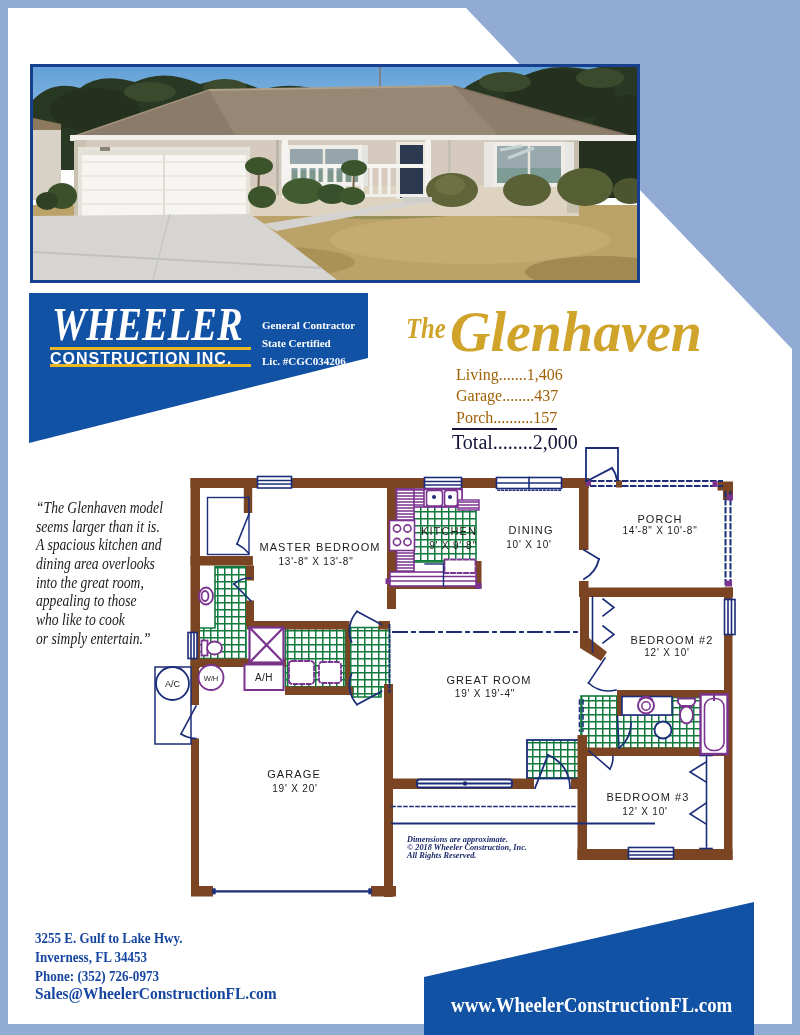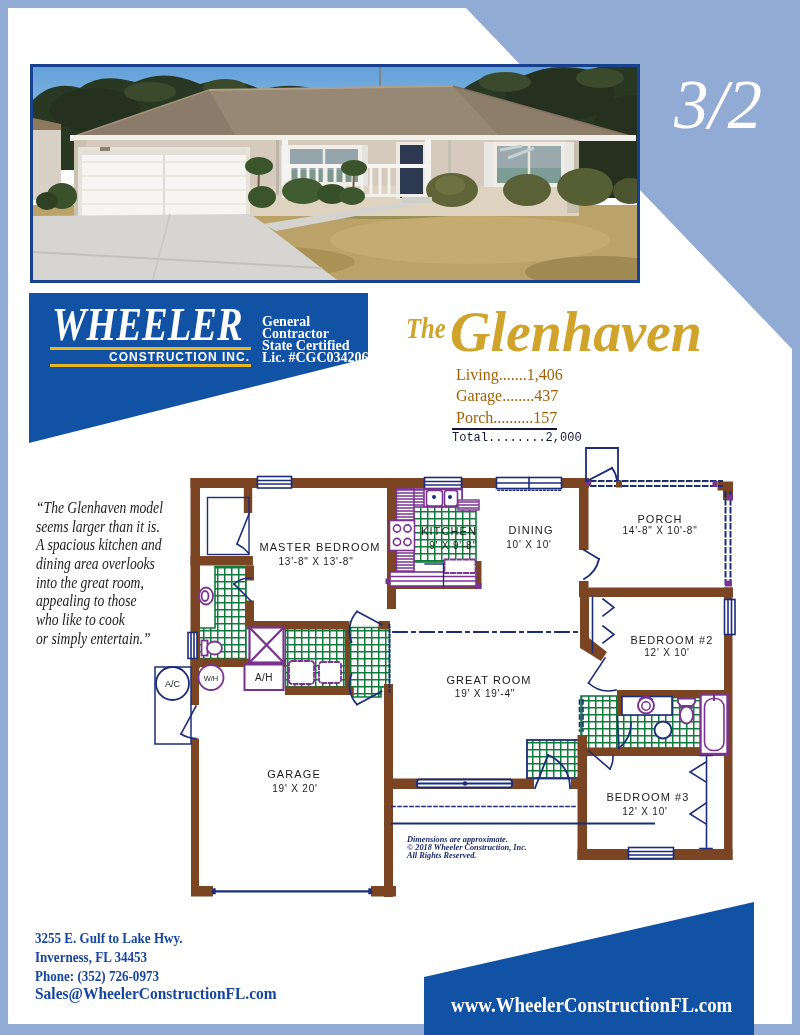--- a/index.html
+++ b/index.html
@@ -156,40 +156,39 @@
     <line x1="33" y1="252" x2="322" y2="268" stroke="#c2c1bd" stroke-width="2"></line>
     <line x1="170" y1="214" x2="152" y2="283" stroke="#c8c7c3" stroke-width="1.5"></line>
 
     <polygon points="263,224 402,202 430,202 276,231" fill="#d4d3cf"></polygon>
     <rect x="402" y="197" width="30" height="6" fill="#cfcec9"></rect>
   </g>
 
   <rect x="31.5" y="65.5" width="607" height="216" fill="none" stroke="#17418f" stroke-width="3"></rect>
 </svg>
 
-<div class="abs" style="left:658px;top:71px;width:120px;text-align:center;font-family:'Liberation Serif',serif;font-style:italic;font-size:69px;line-height:1;color:#ffffff;">3/2</div>
 
 <div class="abs" style="left:52px;top:301px;font-family:'Liberation Serif',serif;font-style:italic;font-weight:bold;font-size:47px;line-height:1;color:#ffffff;transform:scaleX(0.82);transform-origin:0 0;white-space:nowrap;">WHEELER</div>
 
 <div class="abs" style="left:50px;top:347px;width:201px;height:2.6px;background:#e8b622;"></div>
 
-<div class="abs" style="left:50px;top:350px;width:200px;text-align:right;font-family:'Liberation Sans',sans-serif;font-weight:bold;font-size:12px;letter-spacing:1px;color:#ffffff;">CONSTRUCTION INC.</div>
+<div class="abs" style="left:50px;top:350px;width:200px;text-align:left;font-family:'Liberation Sans',sans-serif;font-weight:bold;font-size:16px;letter-spacing:1px;color:#ffffff;">CONSTRUCTION INC.</div>
 
 <div class="abs" style="left:50px;top:364px;width:201px;height:2.6px;background:#e8b622;"></div>
 
-<div class="abs" style="left:262px;top:316px;width:110px;font-family:'Liberation Serif',serif;font-weight:bold;font-size:14px;line-height:12px;color:#ffffff;">General Contractor<br>State Certified<br>Lic. #CGC034206</div>
+<div class="abs" style="left:262px;top:316px;width:110px;font-family:'Liberation Serif',serif;font-weight:bold;font-size:11px;line-height:18px;color:#ffffff;">General Contractor<br>State Certified<br>Lic. #CGC034206</div>
 
 <div class="abs" style="left:406px;top:313px;font-family:'Liberation Serif',serif;font-style:italic;font-weight:bold;color:#d0a32b;font-size:30px;line-height:1;transform:scaleX(0.82);transform-origin:0 0;">The</div>
 <div class="abs" style="left:450px;top:304px;font-family:'Liberation Serif',serif;font-style:italic;font-weight:bold;color:#d0a32b;font-size:56px;line-height:1;">Glenhaven</div>
 
 <div class="abs" style="left:456px;top:364px;font-family:'Liberation Serif',serif;font-size:16px;color:#a16207;line-height:21.3px;">Living.......1,406<br>Garage........437<br>Porch..........157</div>
 
 <div class="abs" style="left:452px;top:428px;width:105px;height:1.6px;background:#15153a;"></div>
 
-<div class="abs" style="left:452px;top:432px;font-family:Liberation Mono, monospace;font-size:12px;line-height:1;color:#15153a;">Total........2,000</div>
+<div class="abs" style="left:452px;top:432px;font-family:Liberation Serif, serif;font-size:20px;line-height:1;color:#15153a;">Total........2,000</div>
 
 <div class="abs" style="left:36px;top:499px;font-family:'Liberation Serif',serif;font-style:italic;font-size:16px;color:#1a1a1a;line-height:18.65px;transform:scaleX(0.85);transform-origin:0 0;white-space:nowrap;">“The Glenhaven model<br>seems larger than it is.<br>A spacious kitchen and<br>dining area overlooks<br>into the great room,<br>appealing to those<br>who like to cook<br>or simply entertain.”</div>
 
 <svg class="abs" style="left:150px;top:440px" width="612" height="465" viewBox="150 440 612 465">
   <defs>
     <pattern id="tile" width="7" height="7" patternUnits="userSpaceOnUse">
       <rect width="7" height="7" fill="#ffffff"></rect>
       <path d="M0,0.75 H7 M0.75,0 V7" stroke="#0f7a3c" stroke-width="1.5" fill="none"></path>
     </pattern>
     <pattern id="chatch" width="6" height="6" patternUnits="userSpaceOnUse">

